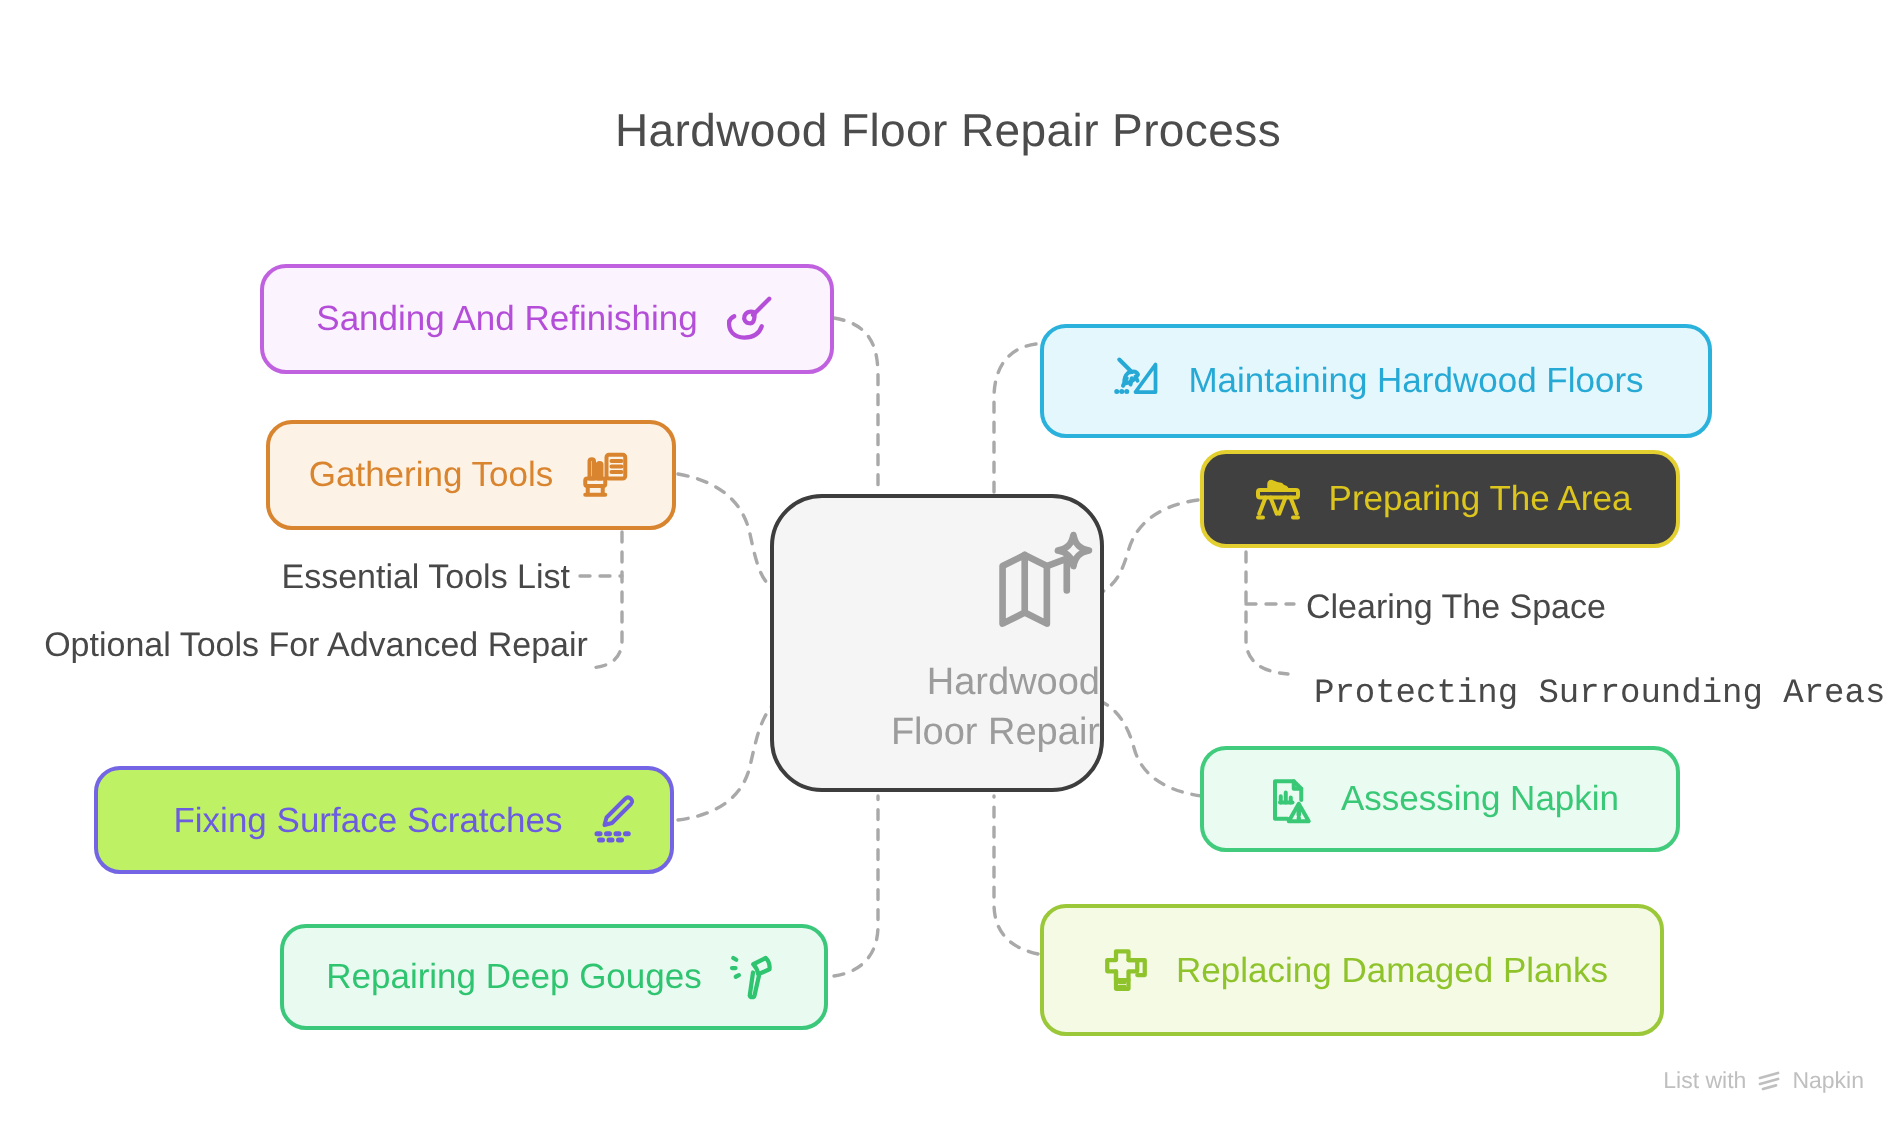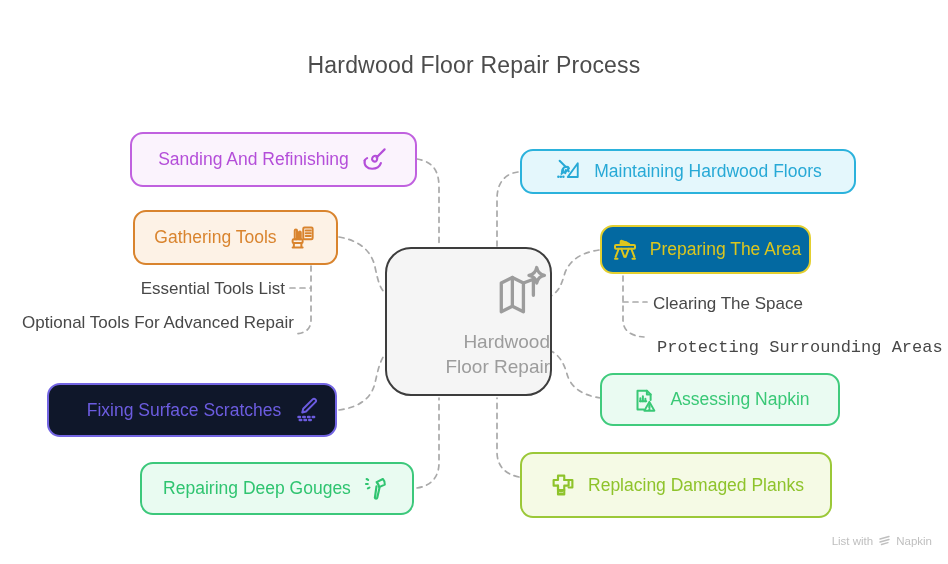--- a/index.html
+++ b/index.html
@@ -99,50 +99,50 @@
     <svg class="icon" width="30" height="30" viewBox="0 0 24 24" fill="none" stroke="currentColor" stroke-width="1.6" stroke-linecap="round" stroke-linejoin="round">
       <rect x="13" y="3.5" width="7.5" height="9.5" rx="1"></rect>
       <path d="M15,6 H19 M15,8.2 H19 M15,10.4 H19"></path>
       <path d="M6.2,6 C6.2,5 8,5 8,6 V13 H6.2 Z"></path>
       <path d="M9.5,7.5 C9.5,6.6 11,6.6 11,7.5 V13 H9.5 Z"></path>
       <rect x="4.5" y="13" width="8" height="3" rx="0.8"></rect>
       <path d="M5.5,16 V19.5 M11.5,16 V19.5 M4.5,19.5 H12.5"></path>
     </svg>
   </div>
 
-  <div class="node" style="left: 47px; top: 383px; width: 290px; height: 54px; border-color: rgb(115, 101, 227); background: #0f172a; color: rgb(108, 92, 224); padding-left: 24px;">
+  <div class="node" style="left: 47px; top: 383px; width: 290px; height: 54px; border-color: rgb(115, 101, 227); background: #bef264; color: rgb(108, 92, 224); padding-left: 24px;">
     <span>Fixing Surface Scratches</span>
     <svg class="icon" width="30" height="30" viewBox="0 0 24 24" fill="none" stroke="currentColor" stroke-width="1.6" stroke-linecap="round" stroke-linejoin="round">
       <path d="M19.5,3.5 C20.3,4.3 20.3,4.9 19.5,5.7 L12,13.2 L9,14 L9.8,11 L17.3,3.5 C18,2.8 18.8,2.8 19.5,3.5 Z"></path>
       <path d="M6,17.5 H18.5" stroke-dasharray="1.2 2.6" stroke-width="2"></path>
       <path d="M7,20 H17.5" stroke-dasharray="1.2 2.6" stroke-width="2"></path>
     </svg>
   </div>
 
   <div class="node" style="left: 140px; top: 462px; width: 274px; height: 53px; border-color: rgb(60, 200, 123); background: rgb(233, 251, 241); color: rgb(47, 196, 112);">
     <span>Repairing Deep Gouges</span>
     <svg class="icon" width="30" height="30" viewBox="0 0 24 24" fill="none" stroke="currentColor" stroke-width="1.7" stroke-linecap="round" stroke-linejoin="round">
       <path d="M4.5,4 L7,5.5 M4,8 L6.5,8 M5.5,11.5 L7.5,10.5" stroke-dasharray="1.4 2.2"></path>
       <path d="M12.5,6.5 L17.5,4 C18.6,5.1 19.2,6.8 19,8.5 L14.5,10.5 C14.2,8.9 13.6,7.6 12.5,6.5 Z"></path>
       <path d="M14.8,11 L13,19 C12.8,19.9 11.3,19.9 11.1,19 L12.4,9.8"></path>
     </svg>
   </div>
 
-  <div class="node" style="left: 520px; top: 149px; width: 336px; height: 45px; border-color: rgb(43, 178, 220); background: rgb(228, 247, 252); color: rgb(39, 169, 214); text-align: center;">
+  <div class="node" style="left: 520px; top: 162px; width: 336px; height: 57px; border-color: rgb(43, 178, 220); background: rgb(228, 247, 252); color: rgb(39, 169, 214); text-align: center;">
     <svg class="icon" width="30" height="30" viewBox="0 0 24 24" fill="none" stroke="currentColor" stroke-width="1.6" stroke-linecap="round" stroke-linejoin="round">
       <path d="M4.5,3 L9.5,8"></path>
       <path d="M9.5,8 C10.6,7.6 11.6,8 12,9 C10.7,11.2 8.7,12.4 6.6,12.6 C6.2,11 7,9.2 8.2,8.2 Z"></path>
       <path d="M7.5,10.5 L6,13.5 M9.5,10.5 L9,13 M11,9.8 L11.8,11.5"></path>
       <path d="M3.5,15.8 h0.01 M5.5,15.8 h0.01 M7.5,15.8 h0.01" stroke-width="2"></path>
       <path d="M19,5 V16 H11 L19,5 Z" stroke-width="1.5"></path>
     </svg>
     <span>Maintaining Hardwood Floors</span>
   </div>
 
-  <div class="node" style="left: 600px; top: 225px; width: 211px; height: 49px; border-color: rgb(227, 207, 48); background: #0369a1; color: rgb(220, 198, 30);">
+  <div class="node" style="left: 600px; top: 225px; width: 240px; height: 49px; border-color: rgb(227, 207, 48); background: #404040; color: rgb(220, 198, 30);">
     <svg class="icon" width="30" height="30" viewBox="0 0 24 24" fill="none" stroke="currentColor" stroke-width="1.6" stroke-linecap="round" stroke-linejoin="round">
       <path d="M8.5,8 V5.5 C8.5,4.8 9.1,4.5 9.7,4.8 L15,7 C15.6,7.3 15.6,8 15,8"></path>
       <rect x="9.5" y="5.8" width="4" height="1.6" rx="0.8"></rect>
       <rect x="4" y="8" width="16" height="3" rx="0.8"></rect>
       <path d="M7,11 L4.5,17.5 M9,11 L11.5,17.5 M17,11 L19.5,17.5 M15,11 L12.5,17.5"></path>
       <path d="M4,19 L6,19 M18,19 L20,19"></path>
     </svg>
     <span>Preparing The Area</span>
   </div>
 

